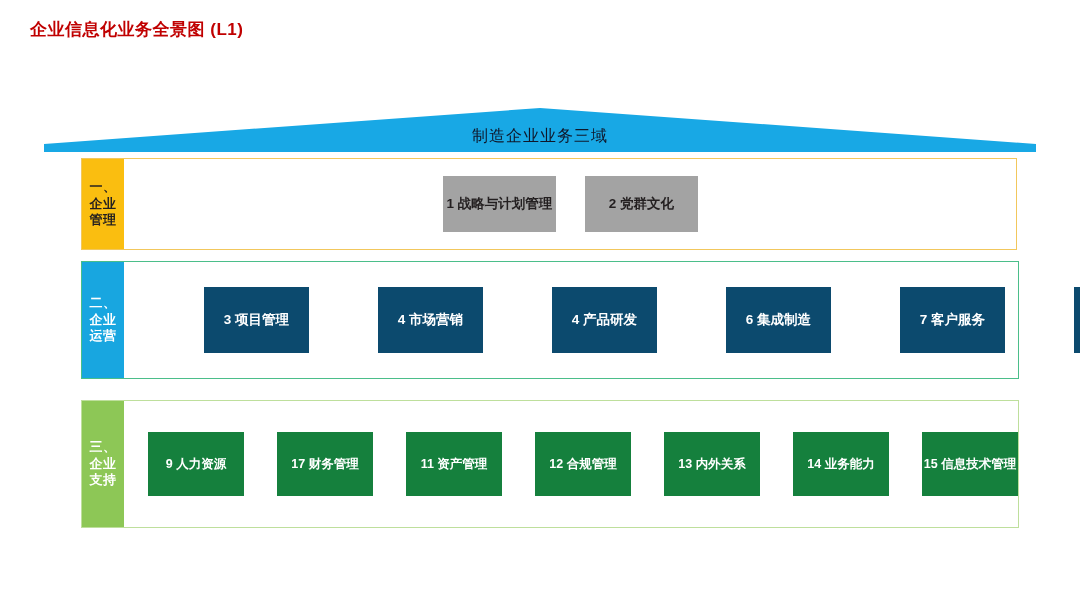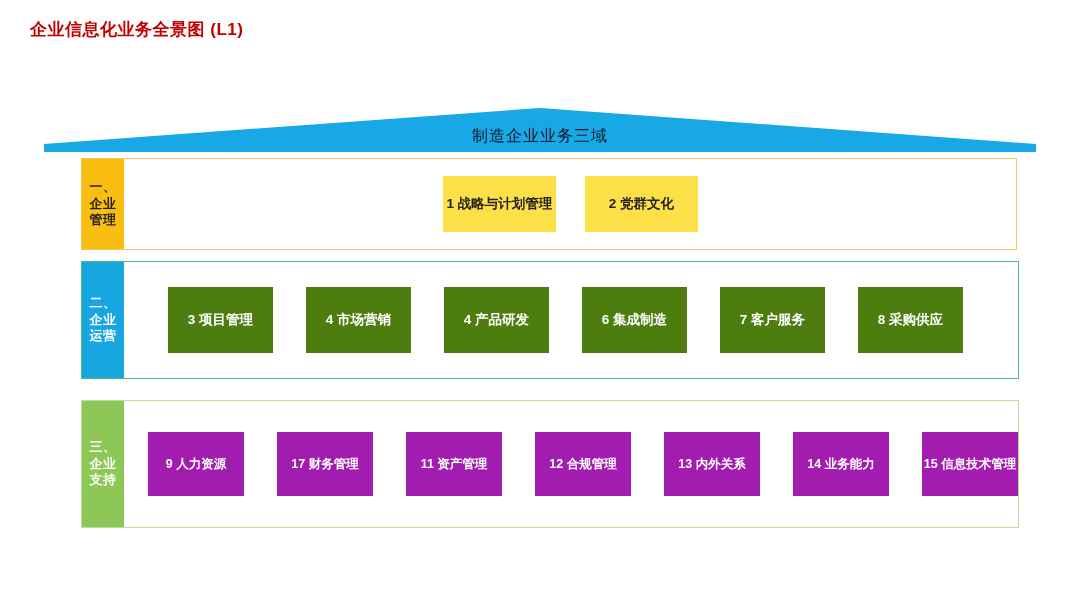--- a/index.html
+++ b/index.html
@@ -93,57 +93,58 @@
     width: 936px;
     height: 92px;
     border: 1.5px solid #F2C75C;
   }
   #band-1 .band-tab {
     background: #FABE10;
     color: #231F20;
   }
   #band-1 .band-body { padding-left: 40px; }
   .card-amber {
-    background: #fde047;
+    background: #a3a3a3;
     color: #231F20;
   }
 
   
   #band-2 {
     left: 81px;
     top: 261px;
     width: 938px;
     height: 118px;
     border: 1.5px solid #4BBE8A;
   }
   #band-2 .band-tab {
     background: #18A6E0;
     color: #ffffff;
   }
   #band-2 .band-body { padding-left: 44px; }
   .card-blue {
-    background: #4d7c0f;
-    color: #ffffff;
+    background: #0c4a6e;
+    color: #ffffff;
+    margin-left: 36px;
   }
 
   
   #band-3 {
     left: 81px;
     top: 400px;
     width: 938px;
     height: 128px;
     border: 1.5px solid #BEDF9C;
   }
   #band-3 .band-tab {
     background: #8DC756;
     color: #ffffff;
   }
   #band-3 .band-body { padding-left: 24px; }
   .card-green {
-    background: #a21caf;
+    background: #15803d;
     color: #ffffff;
   }
 
   
   .card {
     box-sizing: border-box;
     display: flex;
     align-items: center;
     justify-content: center;
     text-align: center;

